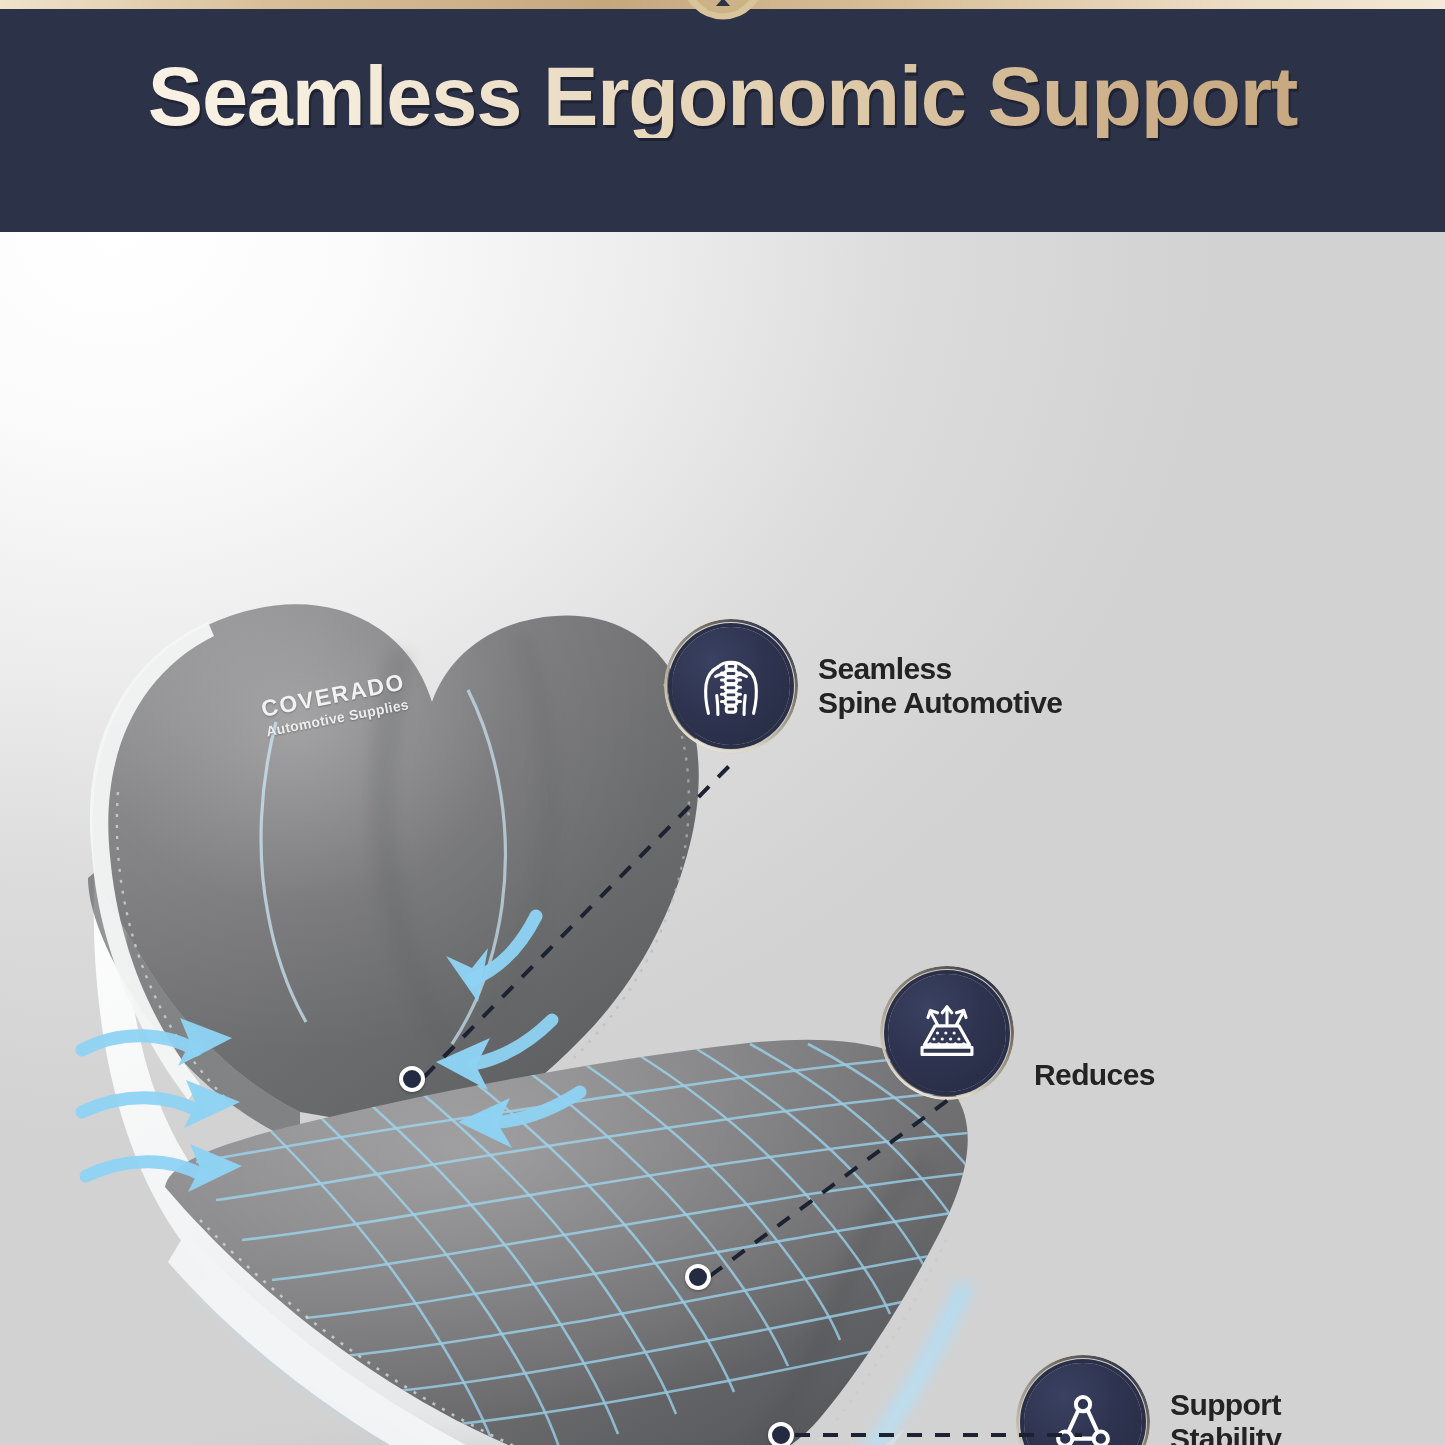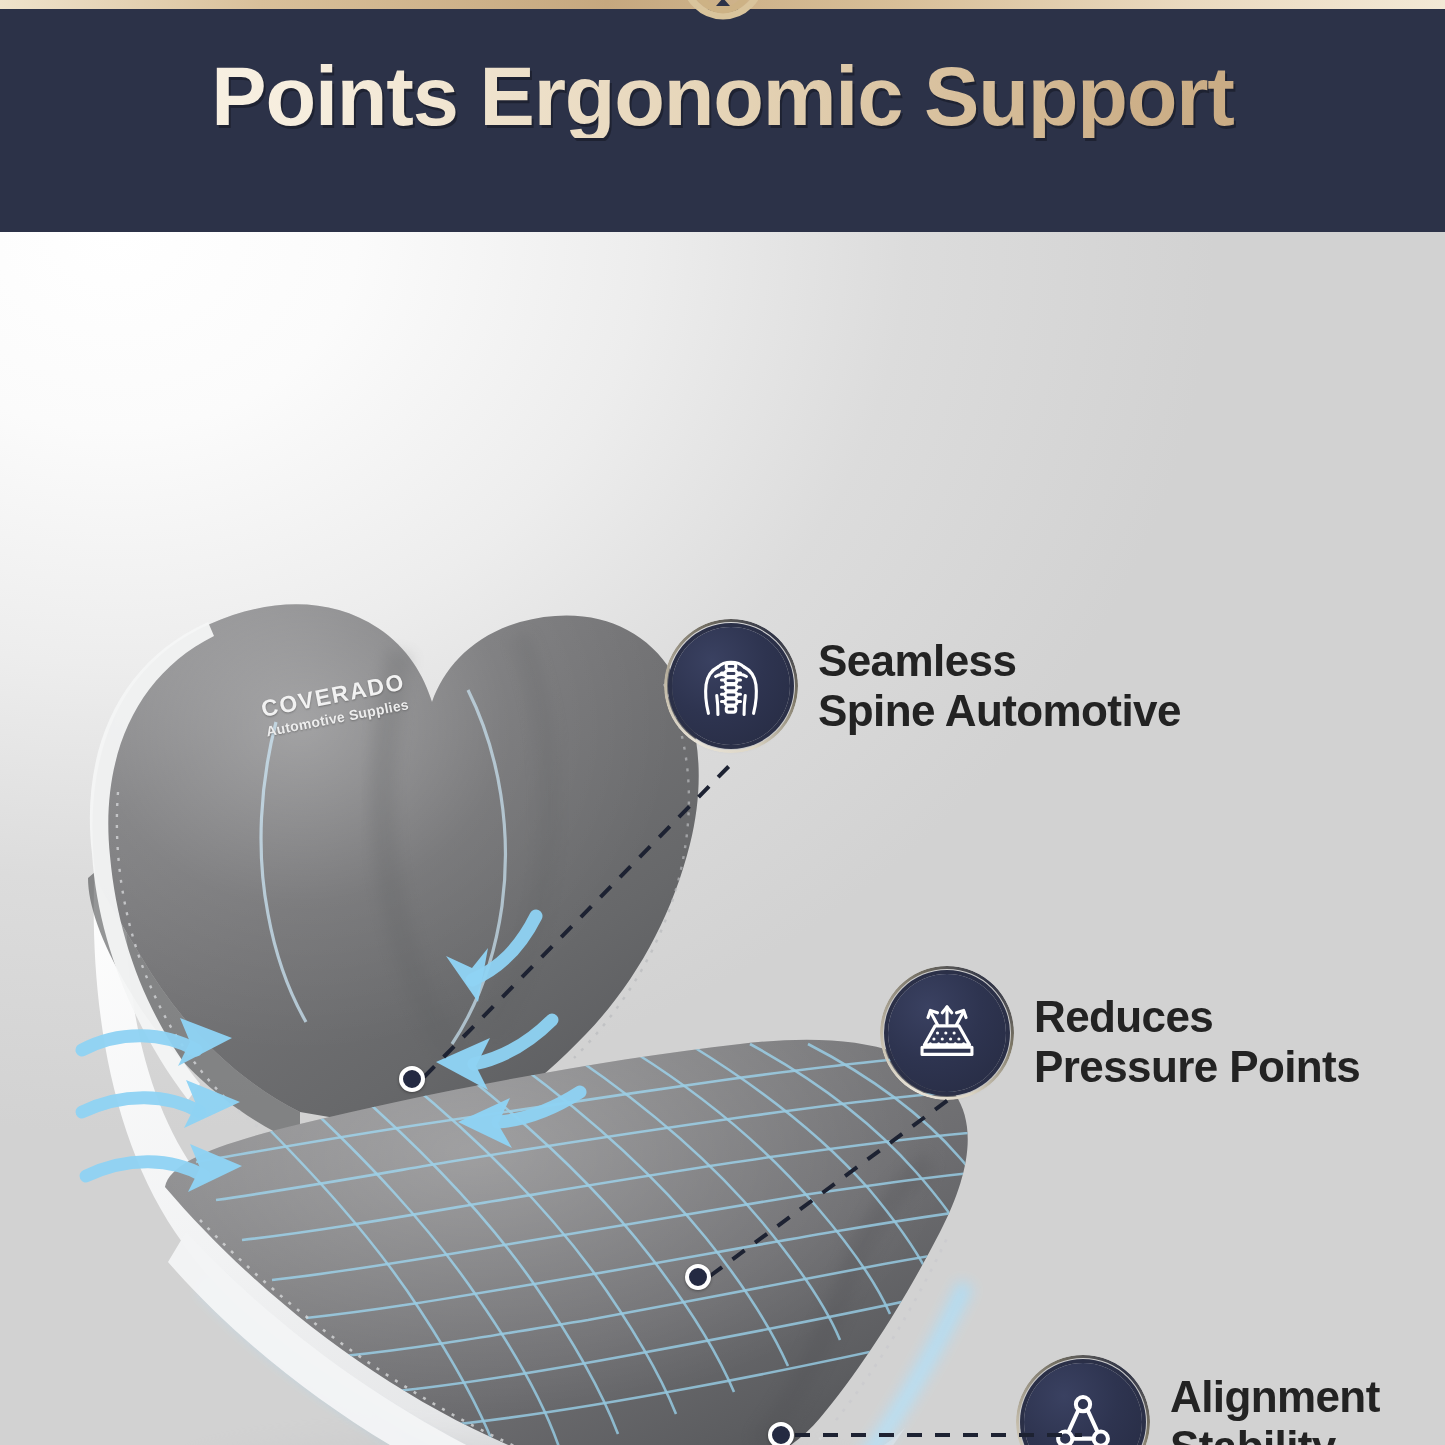--- a/index.html
+++ b/index.html
@@ -93,21 +93,21 @@
     background: conic-gradient(from 210deg, #e8e3d8 0deg, #c3bba9 60deg, #6e6a5f 130deg, #2f3346 190deg, #7c7665 250deg, #ddd6c6 310deg, #e8e3d8 360deg) border-box;
     -webkit-mask: linear-gradient(#000 0 0) padding-box, linear-gradient(#000 0 0);
     -webkit-mask-composite: xor;
             mask-composite: exclude;
     pointer-events: none;
   }
   .callout-icon svg { width: 76px; height: 76px; display:block; }
 
   .callout-text {
     margin-left: 28px;
-    font-size: 44px;
+    font-size: 30px;
     font-weight: 700;
     color: #232323;
     line-height: 1.14;
     letter-spacing: -0.6px;
     white-space: nowrap;
   }
   .callout-text .l2 { display: block; }
 
   #callout-1 { left: 672px; top: 395px; }
   #callout-2 { left: 888px; top: 742px; align-items: flex-end; }
@@ -161,21 +161,21 @@
     <svg class="banner-crest" viewBox="0 0 96 96">
       <g fill="none" stroke="#d9c49c" stroke-width="7">
         <path d="M10 30 A38 38 0 0 0 86 30"></path>
       </g>
       <g fill="none" stroke="#cdb285" stroke-width="7">
         <path d="M22 36 A26 26 0 0 0 74 36"></path>
       </g>
       <path d="M41 58 L48 50 L55 58 Z" fill="#2c3248"></path>
     </svg>
 
-    <div class="banner-title">Points Ergonomic Support</div>
+    <div class="banner-title">Seamless Ergonomic Support</div>
   </div>
 
   <div class="stage">
     <div class="scene">
 
       <svg class="cushion-svg" viewBox="0 0 1445 1213">
         <defs>
           <linearGradient id="gBack" x1="0.12" y1="0.05" x2="0.88" y2="0.95">
             <stop offset="0" stop-color="#8c8c8e"></stop>
             <stop offset="0.18" stop-color="#7e7e80"></stop>
@@ -396,40 +396,39 @@
               <circle cx="18" cy="41" r="1.3"></circle>
                 <circle cx="25" cy="41" r="1.3"></circle>
                 <circle cx="32" cy="41" r="1.3"></circle>
                 <circle cx="39" cy="41" r="1.3"></circle>
                 <circle cx="46" cy="41" r="1.3"></circle>
             </g>
           </svg>
         </div>
         <div class="callout-text">
           <span>Reduces</span>
-          <span class="l2">Pressure Points</span>
         </div>
       </div>
 
       <div class="callout" id="callout-3">
         <div class="callout-icon">
           <svg viewBox="0 0 64 64">
             <g fill="none" stroke="#ffffff" stroke-width="3.4" stroke-linecap="round">
               <path d="M29 20 L19 42"></path>
               <path d="M35 20 L45 42"></path>
               <path d="M21 46 L43 46"></path>
             </g>
             <g fill="#2e3450" stroke="#ffffff" stroke-width="3.4">
               <circle cx="32" cy="17" r="6"></circle>
               <circle cx="17" cy="46" r="6"></circle>
               <circle cx="47" cy="46" r="6"></circle>
             </g>
           </svg>
         </div>
         <div class="callout-text">
-          <span>Alignment</span>
+          <span>Support</span>
           <span class="l2">Stability</span>
         </div>
       </div>
 
     </div>
   </div>
 </div>
 
 </body></html>

